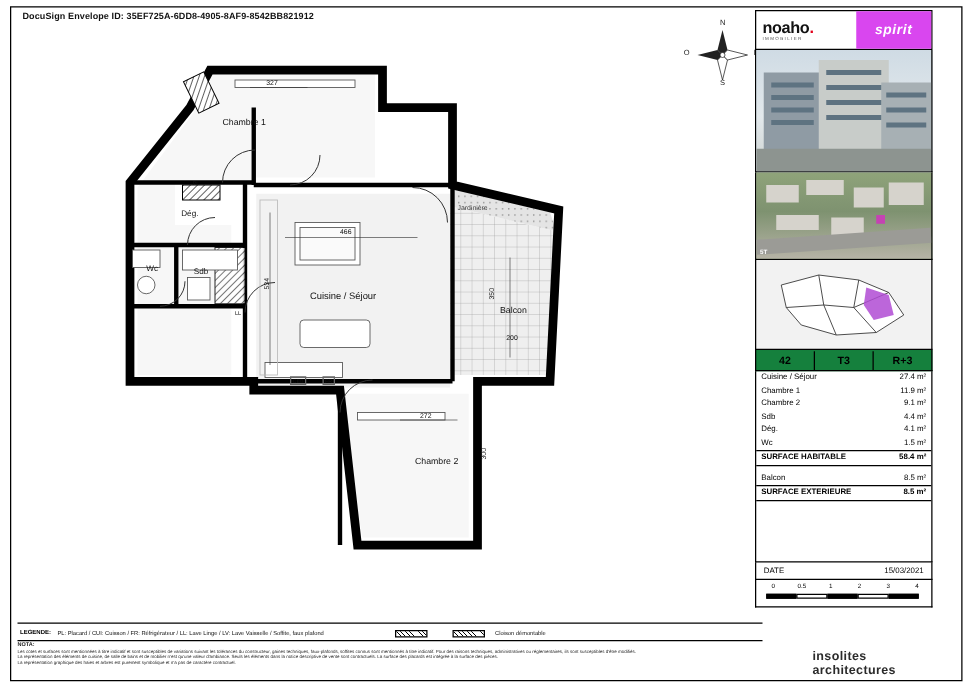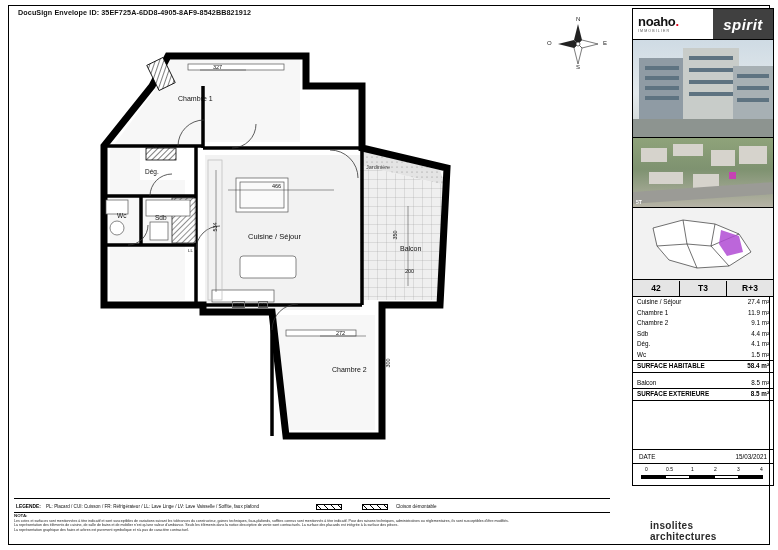--- a/index.html
+++ b/index.html
@@ -86,21 +86,21 @@
   .plan {
     position: absolute;
     left: 90px; top: 45px;
     width: 460px; height: 440px;
   }
   .plan svg { display: block; }
 
   
   .right-col {
     position: absolute;
-    left: 632px; top: 8px;
+    left: 604px; top: 8px;
     width: 142px;
   }
   .brand-bar {
     width: 142px; height: 32px;
     border: 1px solid #000;
     box-sizing: border-box;
     display: flex;
     align-items: stretch;
     background: #fff;
   }
@@ -120,26 +120,26 @@
   }
   .brand-noaho .nm .dot { color: #e2001a; }
   .brand-noaho .ns {
     font-size: 3.6px;
     letter-spacing: 1.1px;
     color: #555;
     margin-top: 1px;
   }
   .brand-spirit {
     width: 60px;
-    background: #404040;
+    background: #d946ef;
     color: #fff;
     display: flex;
     align-items: center;
     justify-content: center;
-    font-size: 15px;
+    font-size: 11px;
     font-style: italic;
     font-weight: bold;
     letter-spacing: 0.5px;
   }
 
   .photo-box {
     width: 142px;
     border: 1px solid #000;
     border-top: none;
     box-sizing: border-box;
@@ -172,21 +172,21 @@
   .kp-hi { fill:#b04bd4; }
 
   
   .lot-row {
     width: 142px; height: 17px;
     border: 1px solid #000;
     border-top: none;
     box-sizing: border-box;
     display: flex;
     align-items: center;
-    background: #e5e5e5;
+    background: #15803d;
     font-weight: bold;
     font-size: 8.5px;
     justify-content: center;
   }
   .lot-row div {
     flex: 1 1 0;
     text-align: center;
     border-right: 1px solid #000;
     line-height: 15px;
   }

